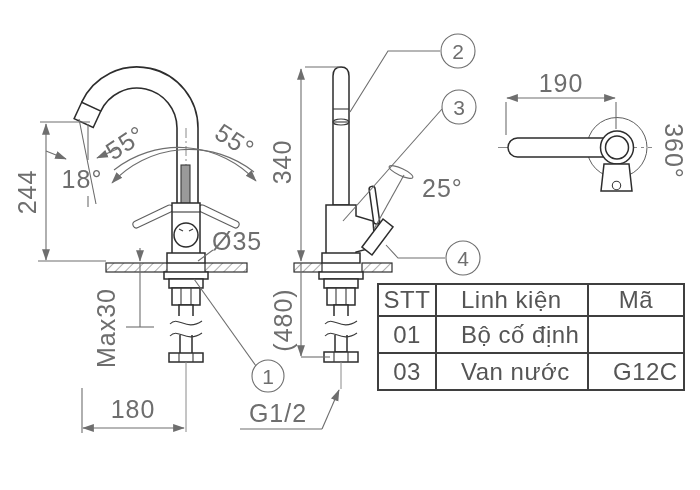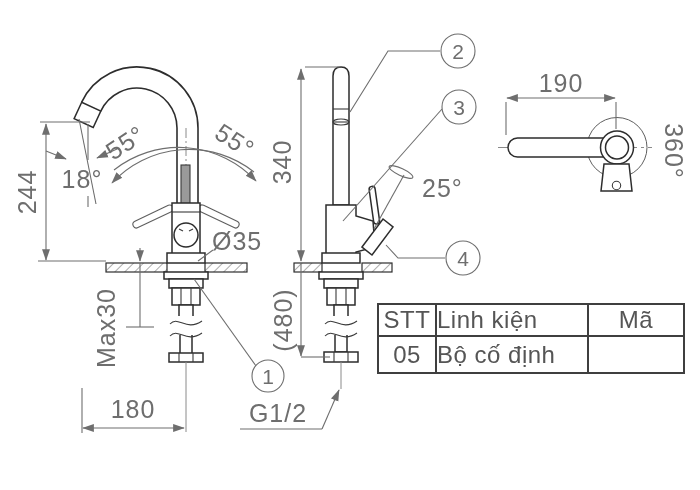--- a/index.html
+++ b/index.html
@@ -9,22 +9,22 @@
   text.dim{font-family:"Liberation Sans",sans-serif;font-size:25px;fill:#6e6e6e;letter-spacing:1px;}
   text.callout-num{font-family:"Liberation Sans",sans-serif;font-size:21px;fill:#6e6e6e;}
   .objline{stroke:#2d2d2d;stroke-width:1.6;fill:none;}
   .objfill{stroke:#2d2d2d;stroke-width:1.5;fill:#ffffff;}
   .thinobj{stroke:#3a3a3a;stroke-width:1.1;fill:none;}
   .dimline{stroke:#6e6e6e;stroke-width:1.1;fill:none;}
   .phantom{stroke:#5f5f5f;stroke-width:1.1;fill:#ffffff;}
   .centerline{stroke:#8a8a8a;stroke-width:1;fill:none;}
 
   #parts-table{position:absolute;left:377px;top:283px;width:306px;border-collapse:collapse;
-               table-layout:fixed;color:#555555;font-size:24px;letter-spacing:0.5px;margin-top:20px;}
-  #parts-table td{border:2px solid #3f3f3f;height:35px;padding:0 0 0 0;overflow:hidden;
+               table-layout:fixed;color:#555555;font-size:24px;letter-spacing:0.5px;}
+  #parts-table td{border:2px solid #3f3f3f;height:35px;padding:0 0 0 24px;overflow:hidden;
                   white-space:nowrap;vertical-align:middle;background:#ffffff;}
   #parts-table tr.hdr td{height:30px;}
   #parts-table td.c{text-align:center;padding:0;}
 </style>
 </head>
 <body>
 
 <div id="canvas">
 <svg width="700" height="490" viewBox="0 0 700 490">
   <defs>
@@ -229,19 +229,24 @@
         <col style="width:152px">
         <col style="width:96px">
       </colgroup>
   <tbody>
         <tr class="hdr">
     <td class="c">STT</td>
     <td>Linh kiện</td>
     <td class="c">Mã</td>
   </tr>
   <tr>
-    <td class="c">05</td>
+    <td class="c">01</td>
     <td>Bộ cố định</td>
     <td></td>
+  </tr>
+  <tr>
+    <td class="c">03</td>
+    <td>Van nước</td>
+    <td>G12C</td>
   </tr>
 </tbody>
     </table>
 </div>
 
 </body></html>

